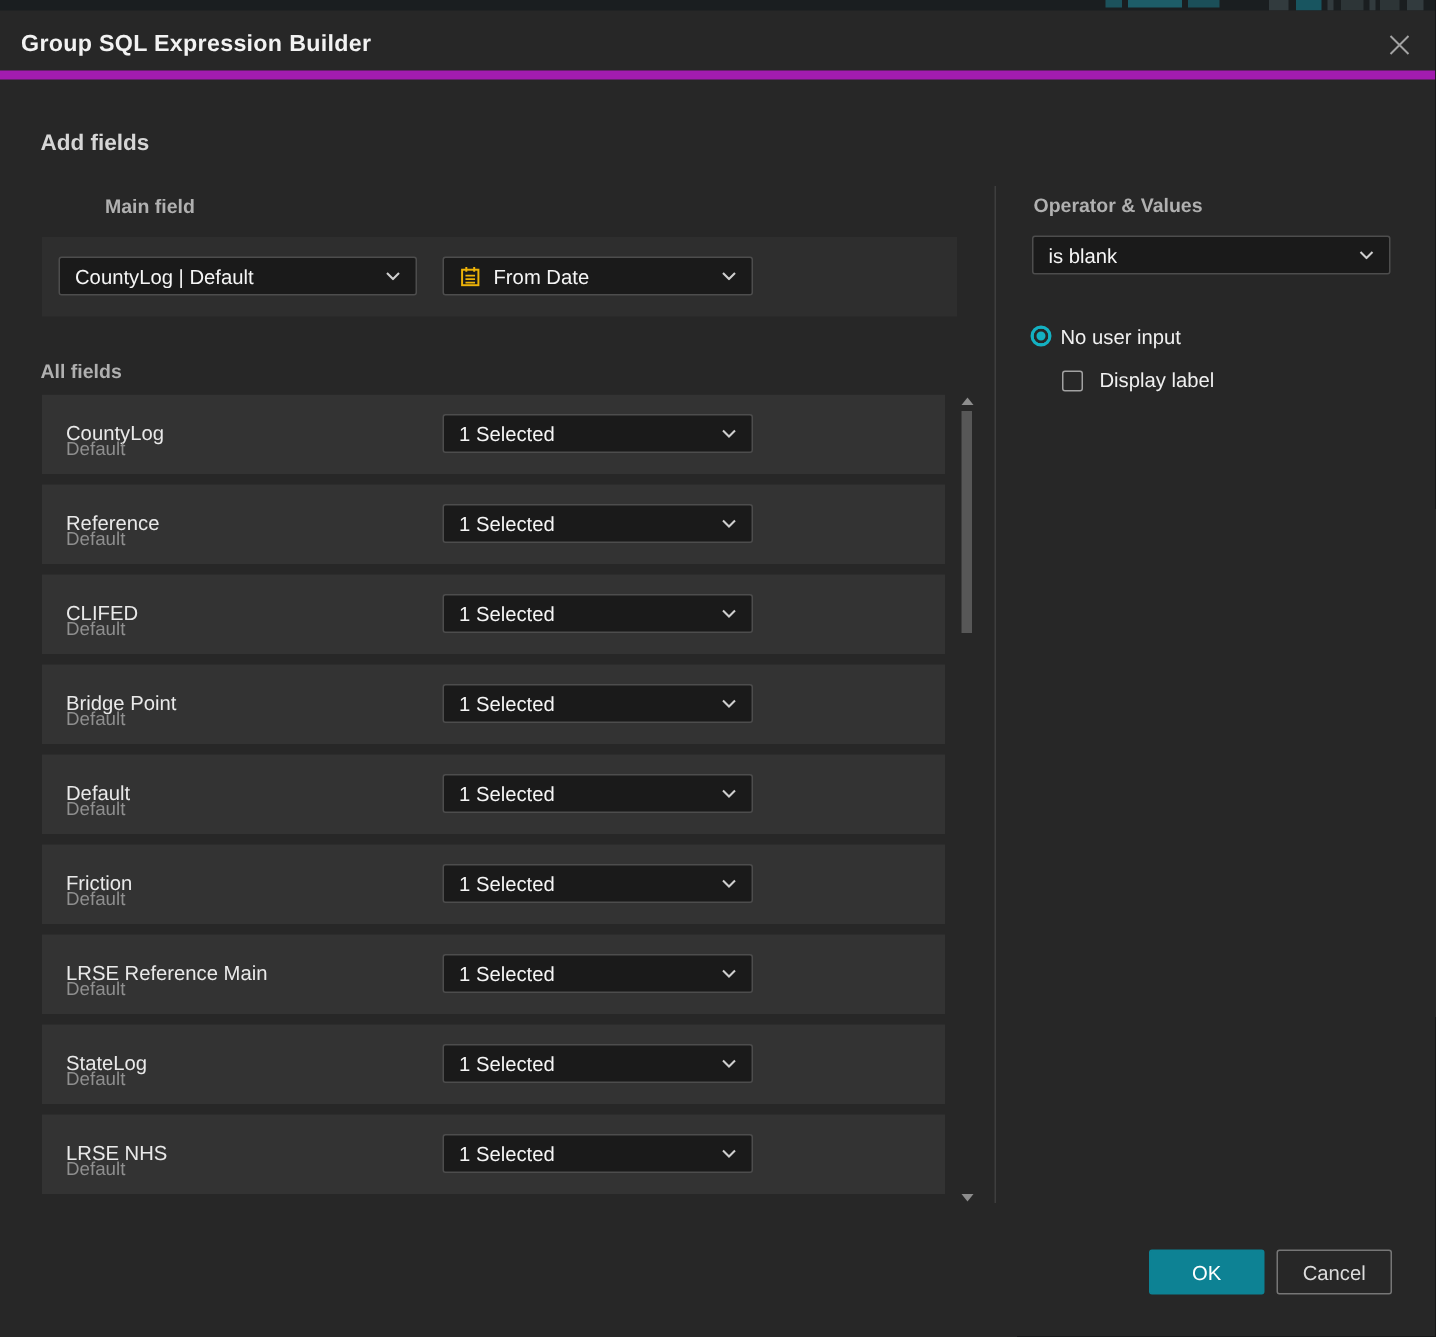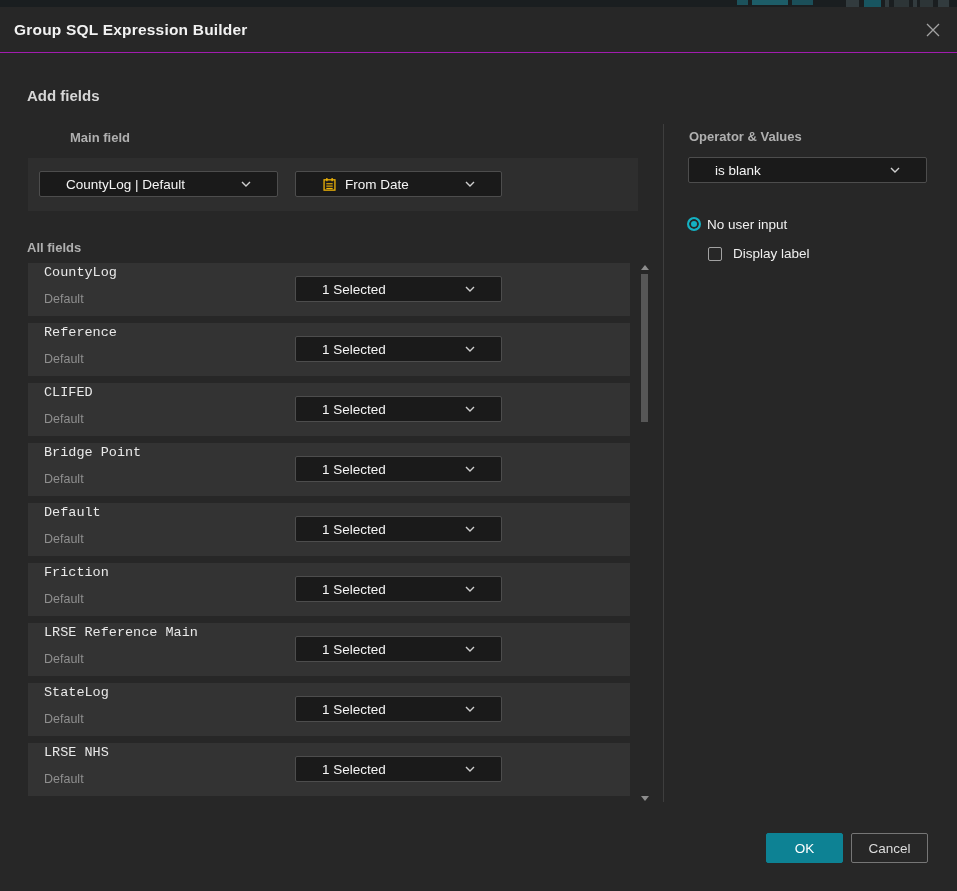--- a/index.html
+++ b/index.html
@@ -7,45 +7,45 @@
     position:relative;width:957px;height:891px;overflow:hidden;
     background:#1a1e20;
     font-family:"Liberation Sans",sans-serif;
     -webkit-font-smoothing:antialiased;
   }
   
   .bg-strip{position:absolute;left:0;top:0;width:957px;height:7px;background:#1a1e20;}
   .bg-strip .blob{position:absolute;top:0;height:7px;}
   
   .dialog{position:absolute;left:0;top:7px;width:957px;height:884px;background:#272727;}
-  .titlebar{position:absolute;left:0;top:7px;width:957px;height:46px;border-bottom:1px solid #a21caf;box-sizing:border-box;}
+  .titlebar{position:absolute;left:0;top:7px;width:957px;height:46px;border-bottom:6px solid #a21caf;box-sizing:border-box;}
   .title{position:absolute;left:14px;top:0;line-height:46px;font-size:15.5px;font-weight:700;color:#f2f2f2;letter-spacing:.2px;}
   .close-btn{position:absolute;right:14px;top:13px;width:20px;height:20px;display:flex;align-items:center;justify-content:center;cursor:pointer;}
   
   .h-add{position:absolute;left:27px;top:87px;font-size:15px;font-weight:700;color:#d6d6d6;}
   .sec-label{position:absolute;font-size:13px;font-weight:700;color:#b0b0b0;}
   .lbl-main{left:27px;top:130px;padding-left:43px;}
   .lbl-all{left:27px;top:240px;}
   .lbl-op{left:689px;top:129px;}
   
   .select{
     position:absolute;box-sizing:border-box;height:26px;background:#1a1a1a;
     border:1px solid #4d4d4d;border-radius:2px;display:flex;align-items:center;
-    padding:0 26px;cursor:pointer;color:#f5f5f5;font-size:13.5px;gap:8px;
+    padding:0 10px;cursor:pointer;color:#f5f5f5;font-size:13.5px;gap:8px;
   }
   .select .sel-text{flex:1;white-space:nowrap;overflow:hidden;}
   .select svg.chev{flex:none;}
   
   .main-panel{position:absolute;left:28px;top:158px;width:610px;height:53px;background:#2e2e2e;}
   .sel-layer{left:39px;top:171px;width:239px;}
   .sel-field{left:295px;top:171px;width:207px;}
   
   .fields-list{position:absolute;left:28px;top:263px;width:602px;height:533px;overflow:hidden;}
   .row{position:relative;width:602px;height:53px;margin-bottom:7px;background:#333333;}
-  .row-name{position:absolute;left:16px;top:2px;font-size:13.5px;color:#e9e9e9;font-family:Liberation Mono, monospace;}
+  .row-name{position:absolute;left:16px;top:18px;font-size:13.5px;color:#e9e9e9;}
   .row-sub{position:absolute;left:16px;top:29px;font-size:12.5px;color:#8f8f8f;}
   .row .select{left:267px;top:13px;width:207px;}
   
   .scrollbar{position:absolute;left:640px;top:261px;width:9px;height:542px;}
   .sb-arrow{position:absolute;left:1px;width:0;height:0;border-left:4px solid transparent;border-right:4px solid transparent;}
   .sb-up{top:4px;border-bottom:5px solid #8d8d8d;}
   .sb-down{bottom:2px;border-top:5px solid #8d8d8d;}
   .sb-thumb{position:absolute;left:1px;top:13px;width:7px;height:148px;background:#575757;}
   
   .divider{position:absolute;left:663px;top:124px;width:1px;height:678px;background:#3e3e3e;}

